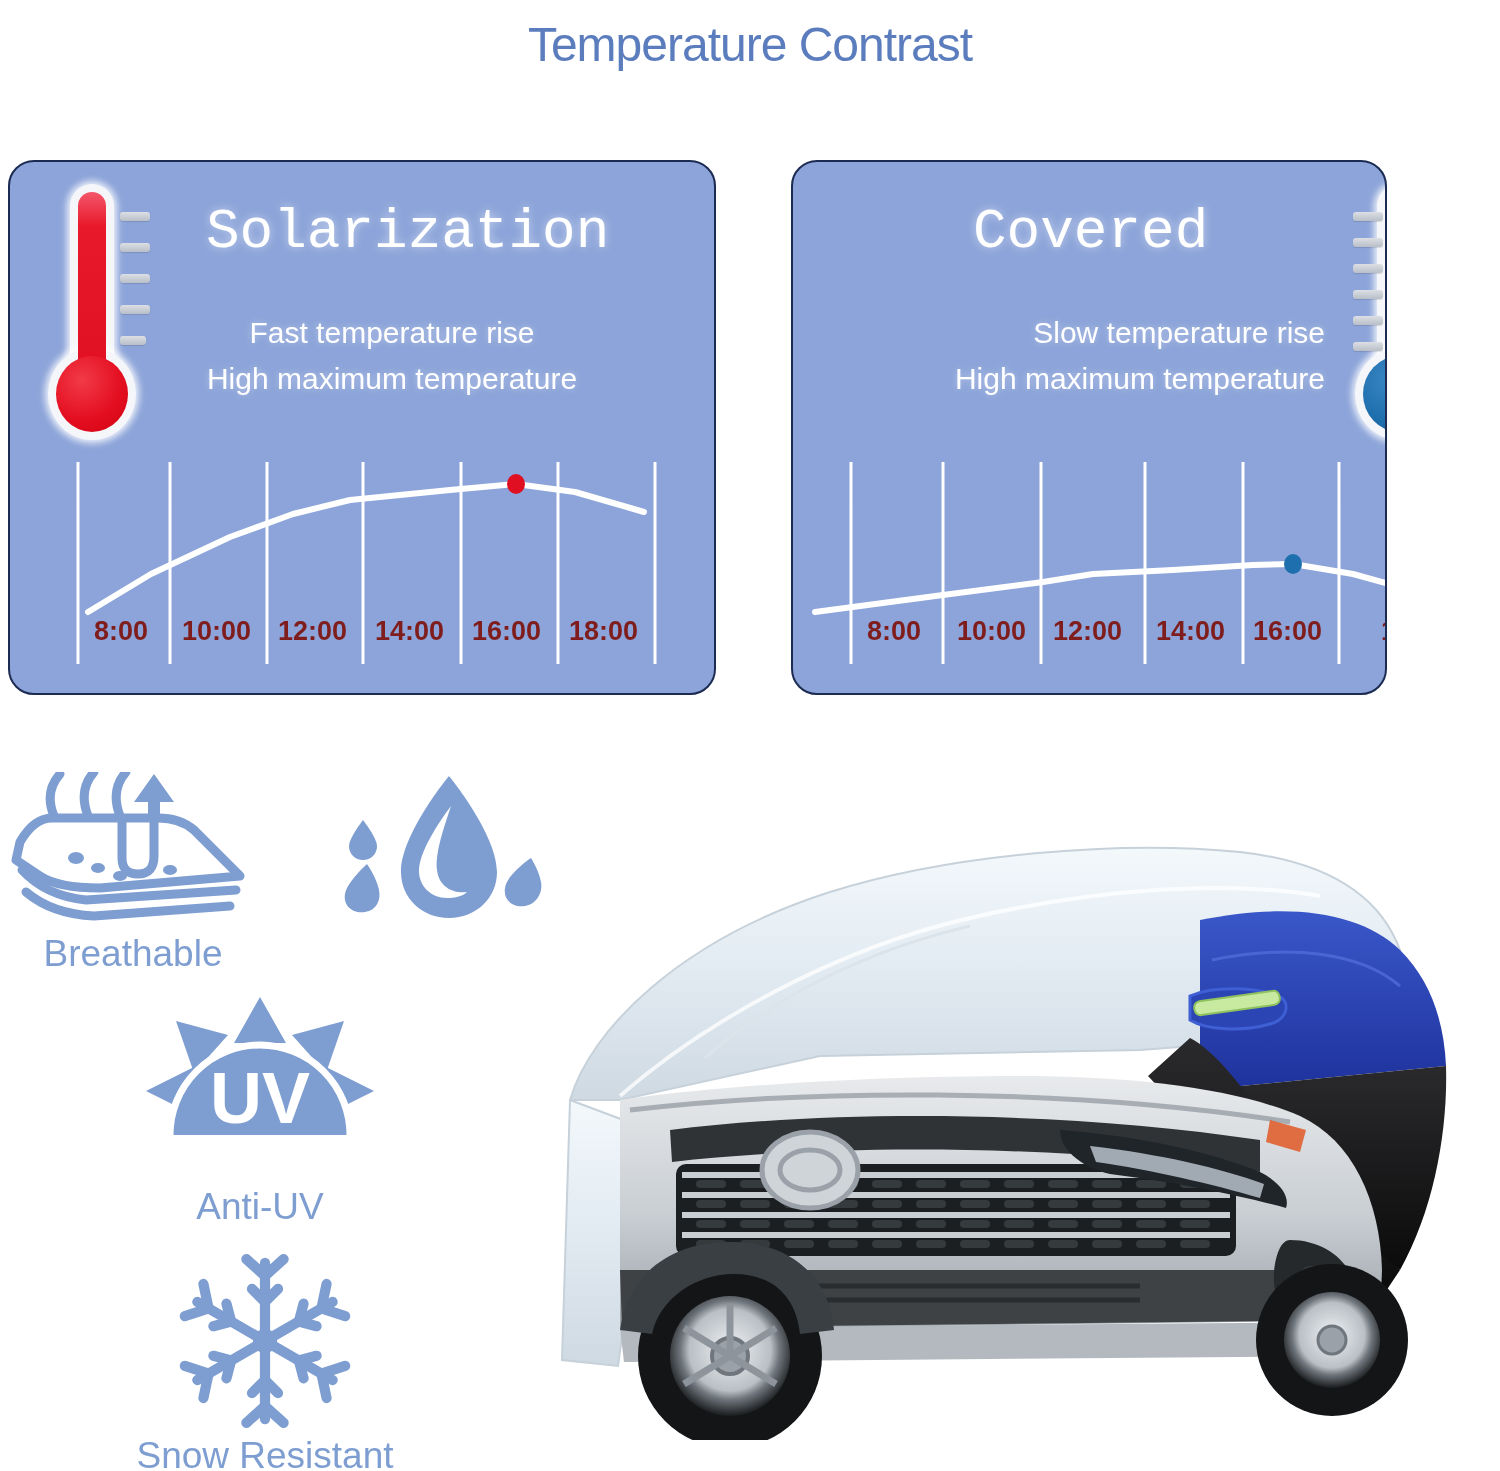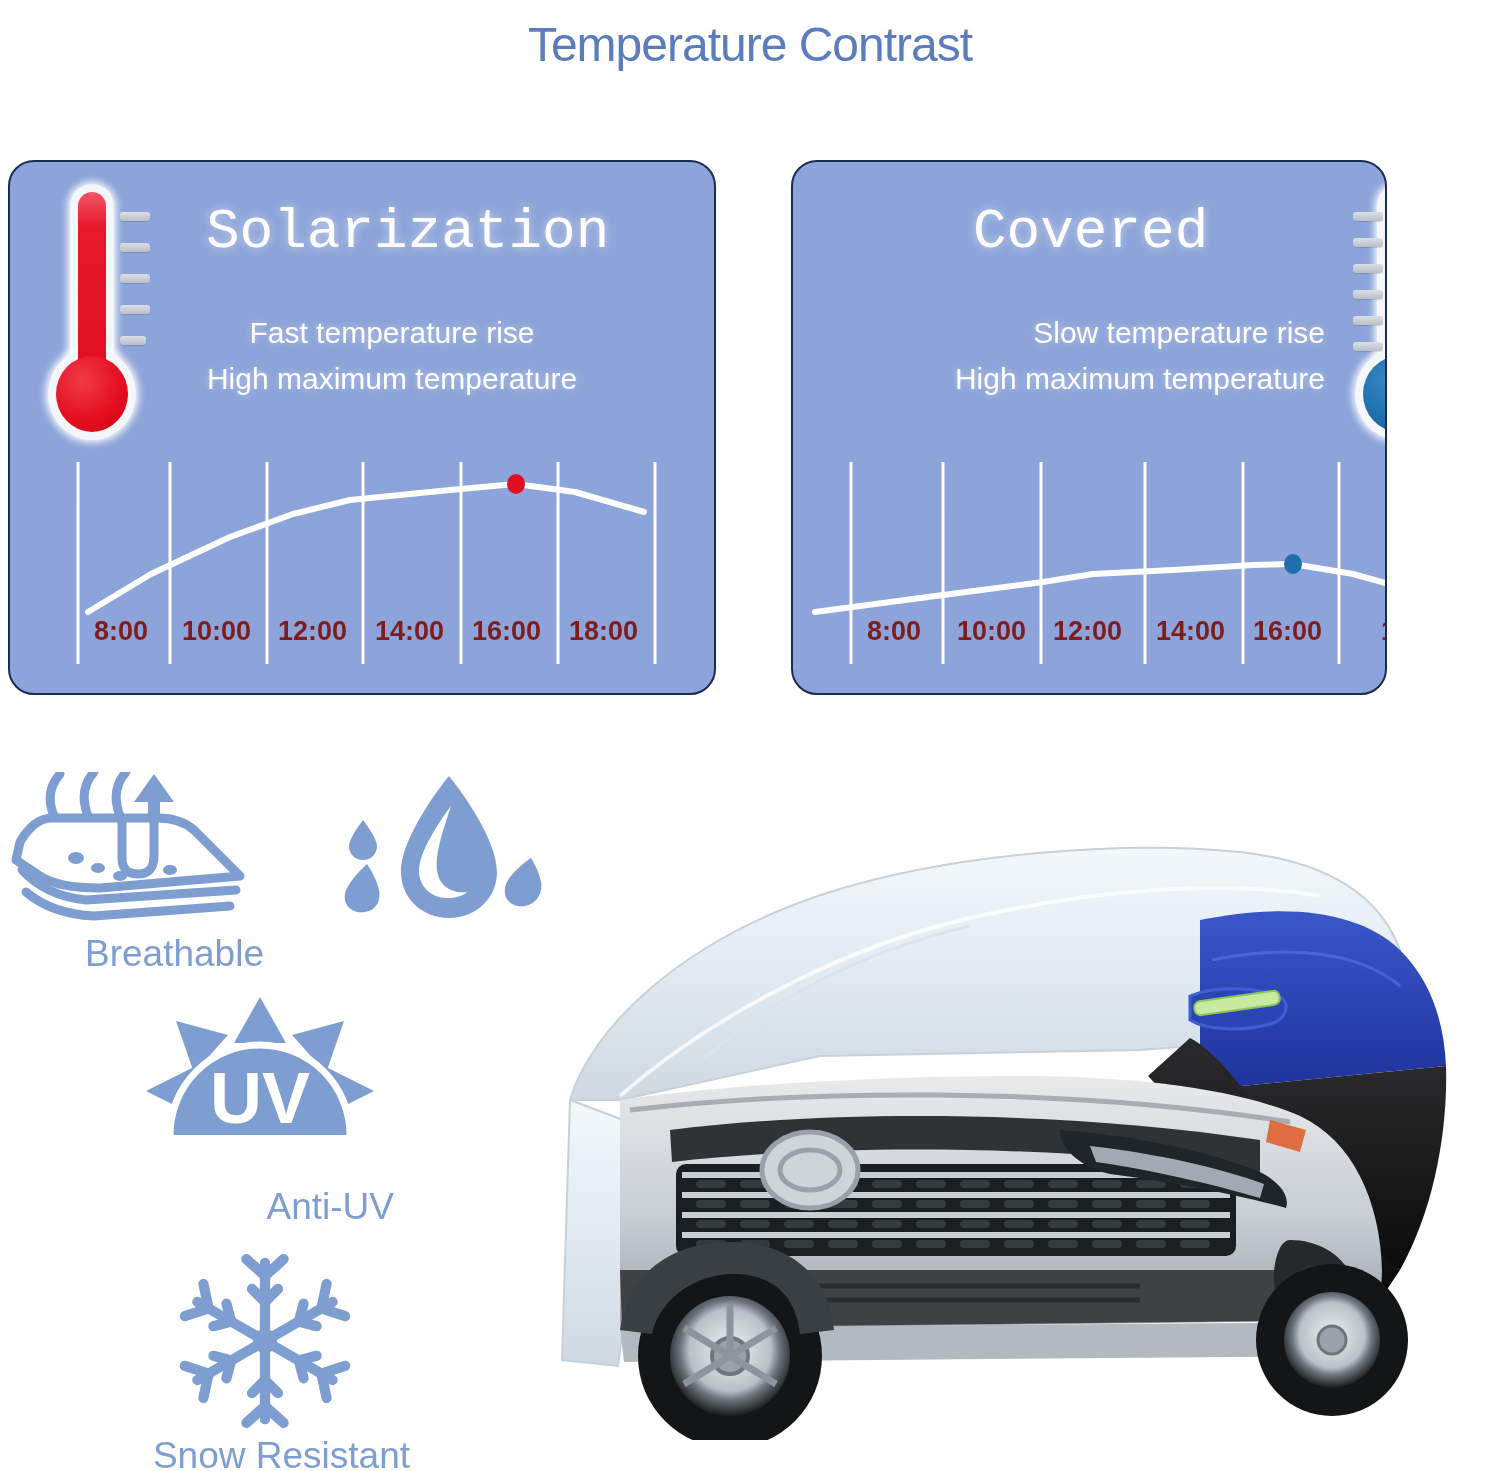--- a/index.html
+++ b/index.html
@@ -109,21 +109,21 @@
   
   .chart { position: absolute; left: 0; top: 290px; width: 708px; height: 230px; }
   .chart svg { display: block; width: 708px; height: 230px; }
   .tick-label {
     position: absolute; top: 164px;
     font-size: 27px; font-weight: 700; color: #7f1d1d;
     white-space: nowrap;
   }
 
   
-  .feature { position: absolute; text-align: right; }
+  .feature { position: absolute; text-align: center; }
   .feature-label {
     font-size: 37px; color: #7e9ed1; white-space: nowrap; line-height: 44px;
   }
   #feature-breathable     { left: 2px;   top: 772px;  width: 262px; }
   #feature-water          { left: 296px; top: 772px;  width: 296px; }
   #feature-uv             { left: 126px; top: 995px;  width: 268px; }
   #feature-snow           { left: 120px; top: 1248px; width: 290px; }
 
   .feature-icon { display:block; margin: 0 auto; }
 

